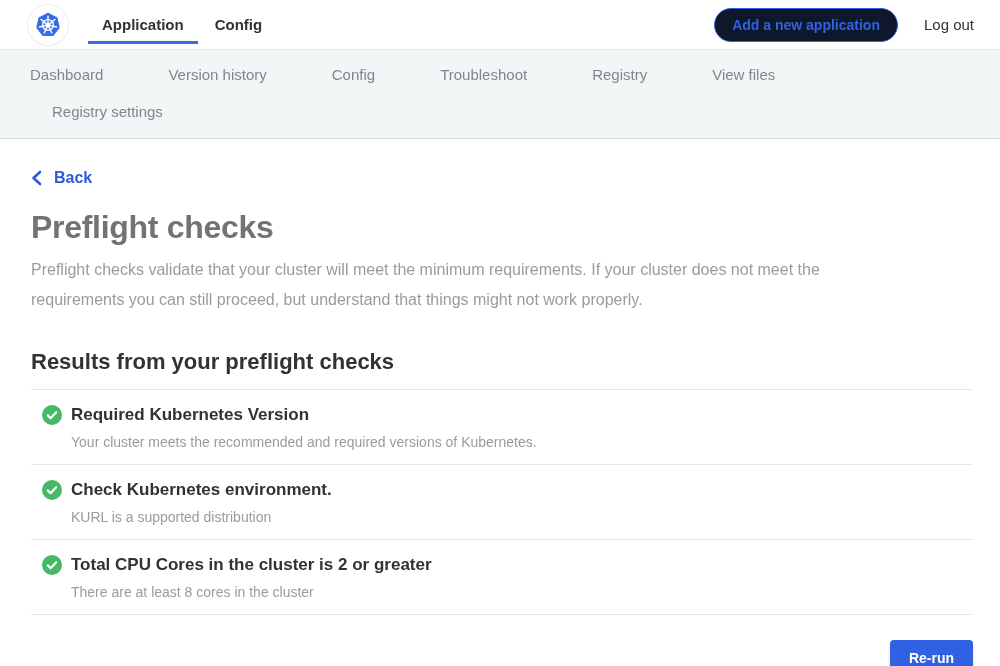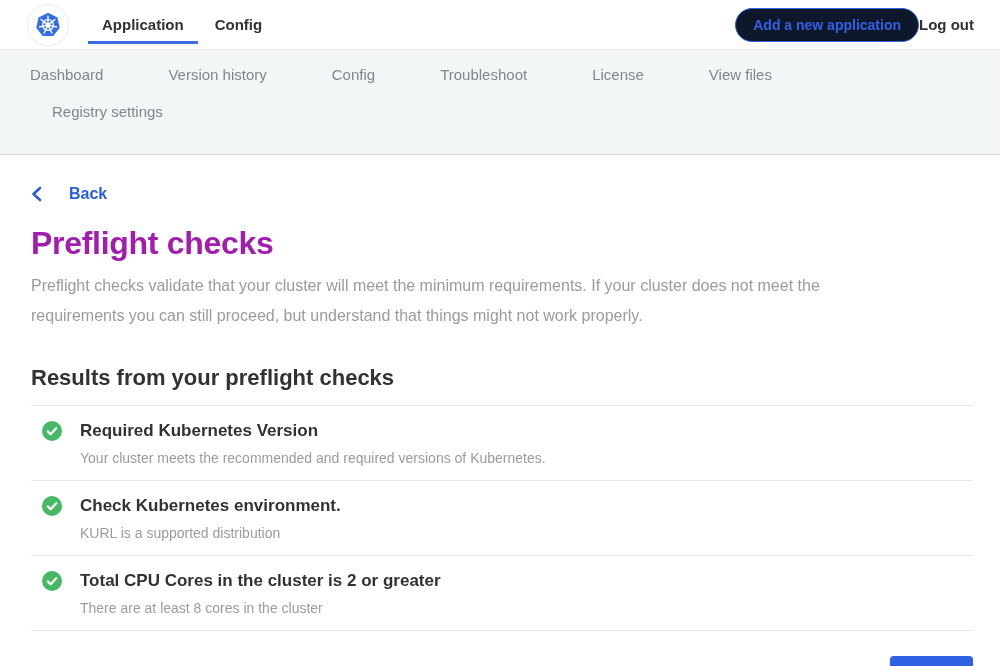--- a/index.html
+++ b/index.html
@@ -52,61 +52,62 @@
     border: 1px solid #2f62e3;
     color: #2f62e3;
     font-family: inherit;
     font-size: 14px;
     font-weight: bold;
     padding: 8px 17px;
     border-radius: 17px;
     cursor: pointer;
   }
   .logout {
+    margin-left: 26px;
     font-size: 15px;
-    font-weight: 700;
+    font-weight: 400;
     color: #323232;
   }
 
   
   .subnav {
     background: #f3f6f7;
     border-bottom: 1px solid #d7dadb;
-    padding: 6px 0 24px 0;
+    padding: 6px 0 8px 0;
   }
   .subnav-row {
     display: flex;
     align-items: center;
     gap: 65px;
     height: 37px;
     padding-left: 30px;
   }
   .subnav-row.row2 { padding-left: 52px; }
   .subnav a {
     font-size: 15px;
     color: #80868b;
   }
 
   
   .main { padding: 0 27px 0 31px; }
   .back {
     display: inline-flex;
     align-items: center;
-    gap: 27px;
+    gap: 12px;
     margin-top: 30px;
     color: #2b5be2;
     font-size: 16px;
     font-weight: bold;
   }
   .back svg { display: block; }
   h1 {
     margin-top: 19px;
     font-size: 32px;
     letter-spacing: -0.3px;
-    color: #a21caf;
+    color: #737373;
   }
   .desc {
     margin-top: 9px;
     font-size: 16px;
     line-height: 30px;
     color: #9b9b9b;
     white-space: pre-line;
     max-width: 950px;
   }
   h2 {
@@ -115,21 +116,21 @@
     color: #323232;
   }
   .checks {
     list-style: none;
     margin-top: 14px;
     border-top: 1px solid #e8e8e8;
   }
   .check-row {
     display: flex;
     align-items: flex-start;
-    gap: 18px;
+    gap: 9px;
     padding: 15px 0 14px 11px;
     border-bottom: 1px solid #e8e8e8;
   }
   .check-icon { flex: 0 0 auto; margin-top: 0px; display: block; }
   .check-title {
     font-size: 17px;
     font-weight: bold;
     color: #323232;
     line-height: 20px;
   }
@@ -183,21 +184,21 @@
   <button class="add-app">Add a new application</button>
   <a class="logout">Log out</a>
 </header>
 
 <nav class="subnav">
   <div class="subnav-row">
     <a>Dashboard</a>
     <a>Version history</a>
     <a>Config</a>
     <a>Troubleshoot</a>
-    <a>License</a>
+    <a>Registry</a>
     <a>View files</a>
   </div>
   <div class="subnav-row row2">
     <a>Registry settings</a>
   </div>
 </nav>
 
 <main class="main">
 
   <a class="back">

